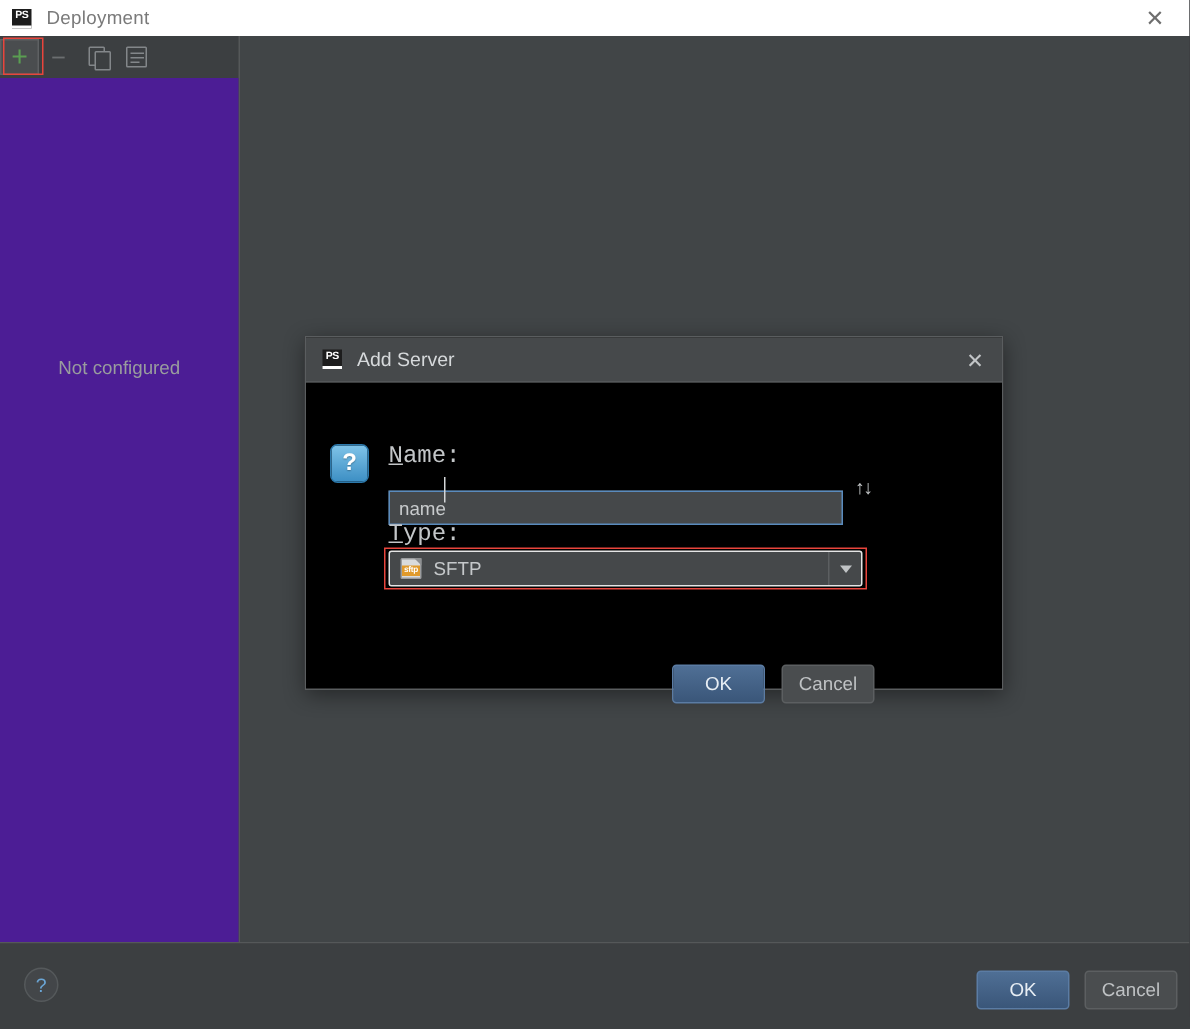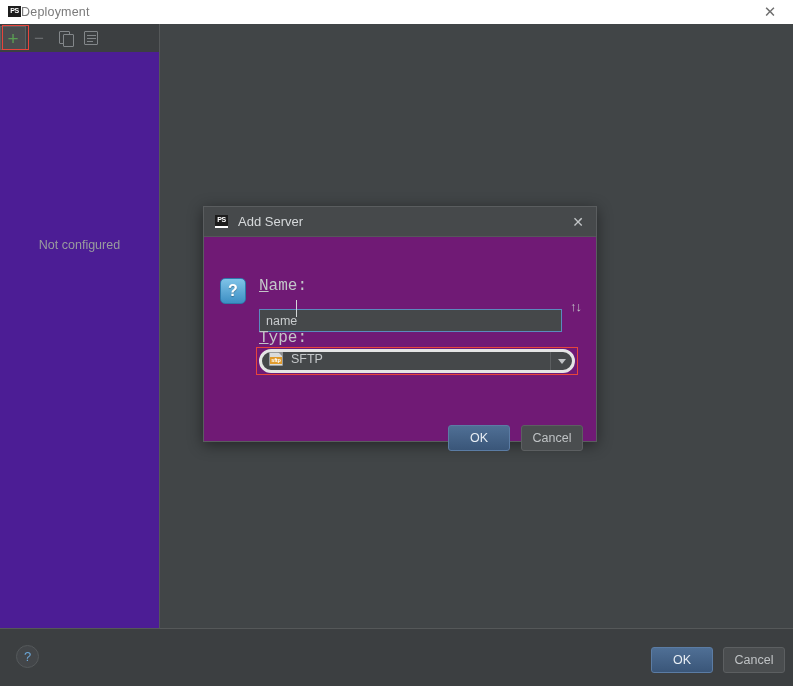--- a/index.html
+++ b/index.html
@@ -34,20 +34,21 @@
     color: #ffffff;
     font-size: 7px;
     font-weight: bold;
     line-height: 10px;
     text-align: center;
     letter-spacing: -0.4px;
     border-bottom: 2px solid #ffffff;
     font-family: "Liberation Sans", sans-serif;
   }
   .win-title-text {
+    margin-left: 10px;
     font-size: 12.5px;
     color: #7a7a7a;
     letter-spacing: 0.2px;
   }
   .win-close {
     position: absolute;
     right: 6px; top: 0;
     width: 34px; height: 24px;
     display: flex; align-items: center; justify-content: center;
     color: #6e6e6e;
@@ -200,23 +201,23 @@
     color: #d8dadc;
     letter-spacing: 0.1px;
     white-space: nowrap;
     z-index: 30;
     pointer-events: none;
   }
 
   
   .dialog {
     position: absolute;
-    left: 203px; top: 206px;
-    width: 394px; height: 236px;
-    background: #701a75;
+    left: 203px; top: 224px;
+    width: 466px; height: 236px;
+    background: #000000;
     border: 1px solid #5a5d5f;
     box-shadow: 0 3px 14px rgba(0,0,0,0.45);
     z-index: 20;
   }
   .dlg-titlebar {
     position: relative;
     height: 30px;
     background: #46494b;
     border-bottom: 1px solid #545759;
     display: flex;
@@ -309,23 +310,24 @@
     width: 322px; height: 28px;
     border: 1.5px solid #e8453c;
     pointer-events: none;
     z-index: 5;
   }
   .type-combo {
     position: absolute;
     left: 55px; top: 112px;
     width: 316px; height: 24px;
     background: #45484a;
-    border: 3px solid #e5e5e5;
-    border-radius: 12px;
+    border: 1px solid #e5e5e5;
+    border-radius: 2px;
     display: flex;
+    align-items: center;
     cursor: pointer;
   }
   .sftp-icon {
     position: relative;
     width: 14px; height: 14px;
     margin-left: 7px;
     background: #d9dbdc;
     border: 1px solid #9a9c9e;
     border-radius: 1px;
     flex: none;

